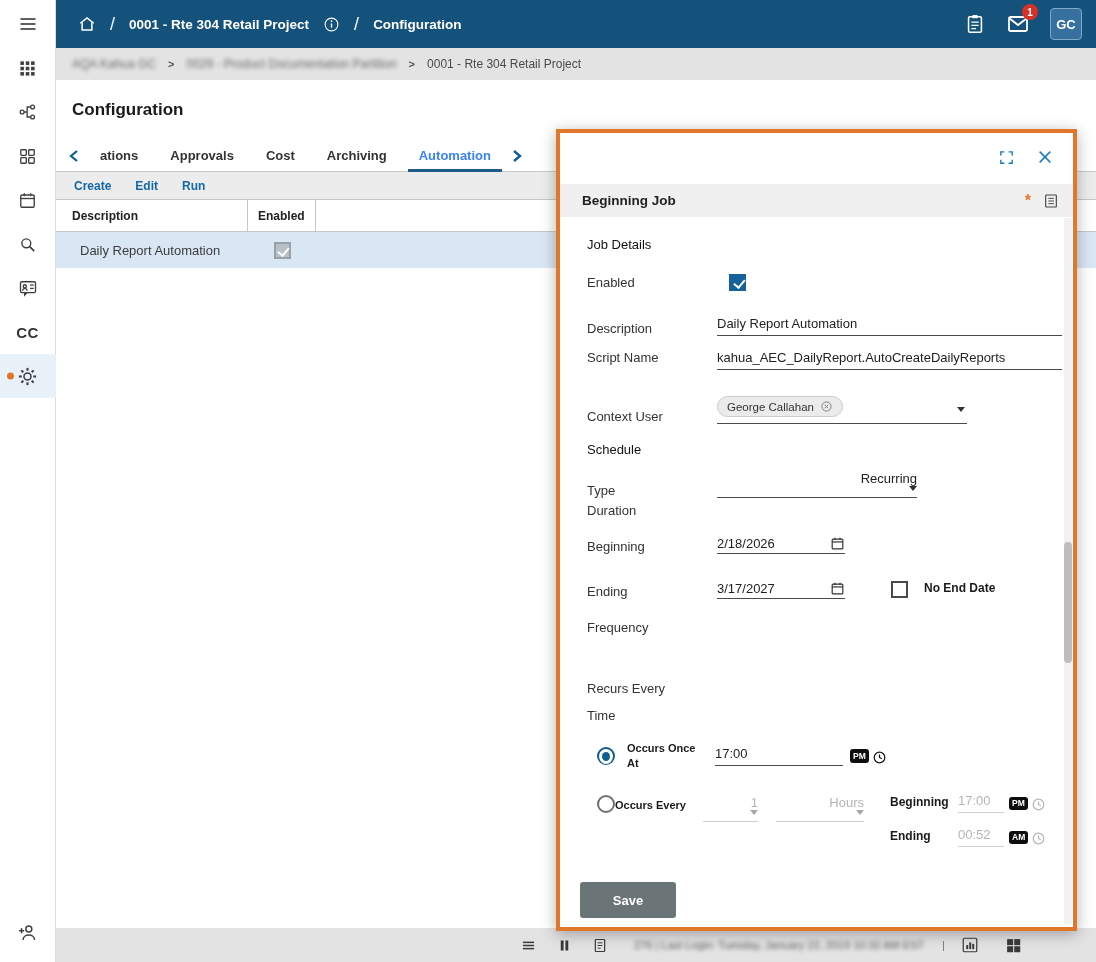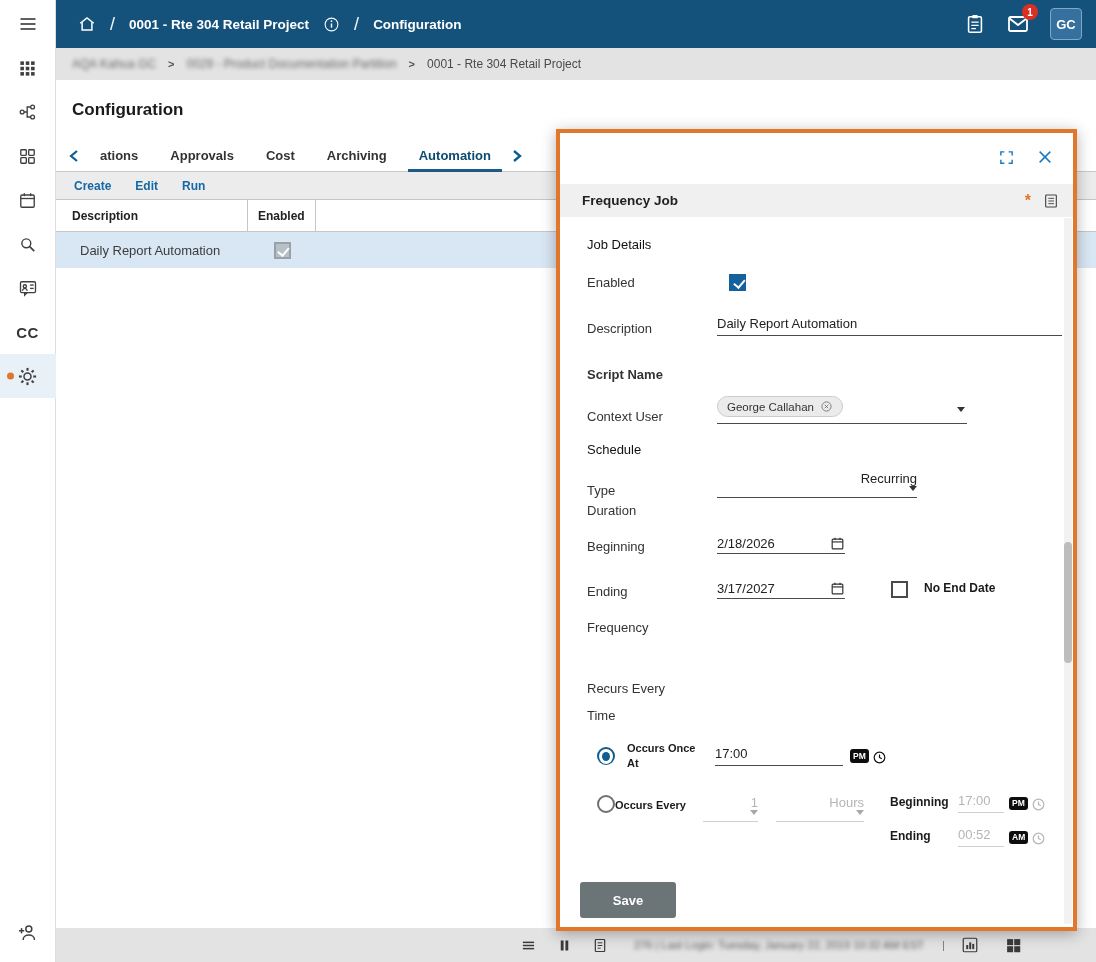--- a/index.html
+++ b/index.html
@@ -63,21 +63,21 @@
   .main { position:absolute; left:56px; top:80px; right:0; bottom:34px; background:#fff; z-index:1; }
   .page-title { font-size:17px; font-weight:bold; color:#1a1a1a; margin:20px 0 20px 16px; }
 
   .tabs {
     display:flex; align-items:center; height:32px; border-bottom:1px solid #c9c9c9;
     padding-left:8px; font-size:13px; color:#333;
   }
   .tchev { padding:0 4px; cursor:pointer; }
   .tab { padding:0 16px; height:31px; display:flex; align-items:center; font-weight:600;
          cursor:pointer; position:relative; white-space:nowrap; }
-  .tab.active { color:#0c4a6e; }
+  .tab.active { color:#3b82f6; }
   .tab.active::after { content:""; position:absolute; left:5px; right:5px; bottom:-1px;
          height:3px; background:#1d5a88; }
 
   .toolbar {
     height:27px; background:#ececec; display:flex; align-items:center; gap:24px;
     padding-left:18px; font-size:12px;
   }
   .tool-link { color:#1468a5; font-weight:600; cursor:pointer; }
 
   .thead {
@@ -449,21 +449,21 @@
       </span>
       <span>
         <svg width="16" height="16" viewBox="0 0 24 24" fill="none" stroke="#1a79c0" stroke-width="2.3">
             <line x1="4" y1="4" x2="20" y2="20"></line>
             <line x1="20" y1="4" x2="4" y2="20"></line>
           </svg>
       </span>
     </div>
 
     <div class="dlg-header">
-      <span class="dlg-title">Frequency Job</span>
+      <span class="dlg-title">Beginning Job</span>
       <span class="sp"></span>
       <span class="req">*</span>
       <span>
         <svg width="16" height="16" viewBox="0 0 24 24" fill="none" stroke="#444" stroke-width="1.7">
             <rect x="4" y="3" width="16" height="18" rx="1"></rect>
             <line x1="8" y1="8" x2="16.5" y2="8" stroke-width="1.4"></line>
             <line x1="8" y1="12" x2="16.5" y2="12" stroke-width="1.4"></line>
             <line x1="8" y1="16" x2="16.5" y2="16" stroke-width="1.4"></line>
           </svg>
       </span>
@@ -476,22 +476,23 @@
     <div class="r" style="top:141px;">
       <span class="flabel">Enabled</span>
       <span class="cb checked" style="margin-left:12px;"></span>
     </div>
 
     <div class="r" style="top:183px; align-items:flex-end;">
       <span class="flabel">Description</span>
       <span class="ul" style="width:345px;">Daily Report Automation</span>
     </div>
 
-    <div class="r" style="top:234px; align-items:flex-start;font-weight:bold;">
+    <div class="r" style="top:217px; align-items:flex-start;">
       <span class="flabel">Script Name</span>
+      <span class="ul" style="width:345px;">kahua_AEC_DailyReport.AutoCreateDailyReports</span>
     </div>
 
     <div class="r" style="top:263px; align-items:flex-end;">
       <span class="flabel">Context User</span>
       <span class="ctx">
         <span class="chip">
           <span>George Callahan</span>
           <span>
             <svg width="13" height="13" viewBox="0 0 24 24" fill="none" stroke="#777" stroke-width="1.7">
                 <circle cx="12" cy="12" r="8.5"></circle>

